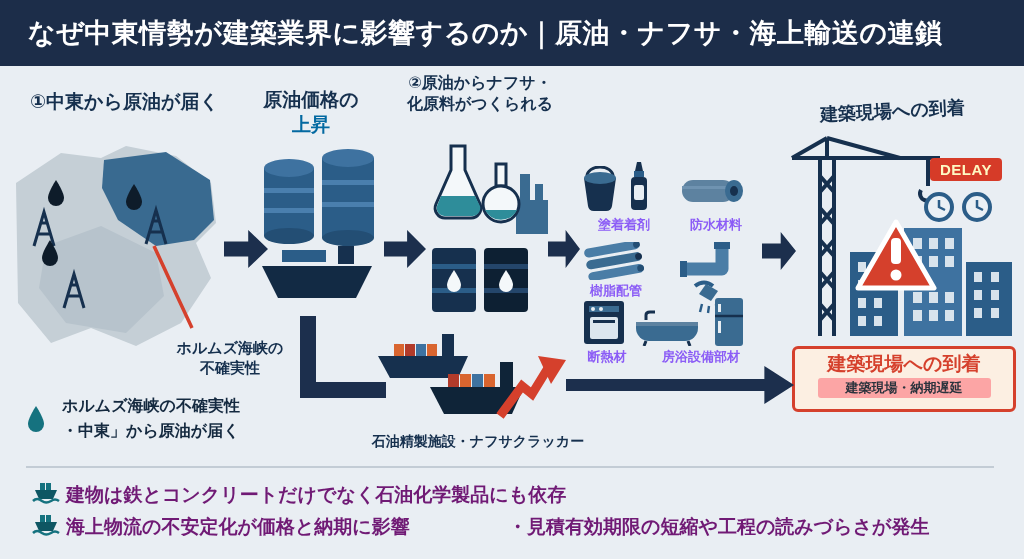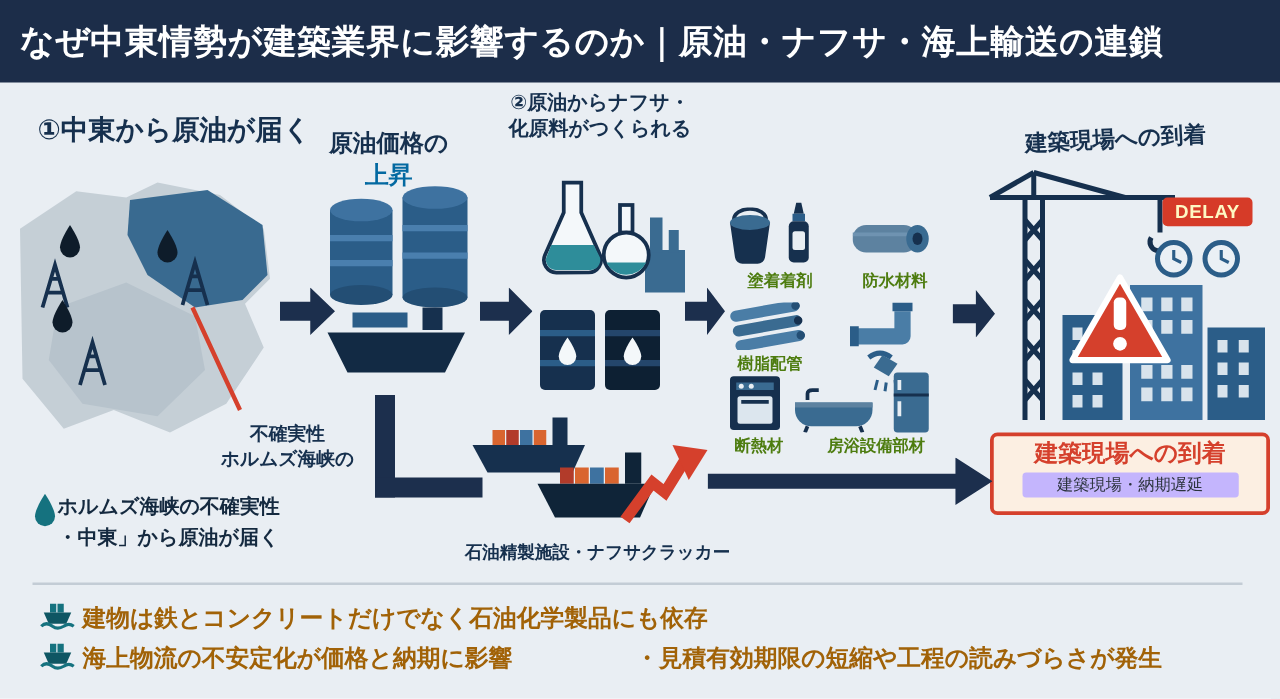--- a/index.html
+++ b/index.html
@@ -1,44 +1,44 @@
 <!DOCTYPE html>
 <html><head>
 <meta charset="utf-8">
 <style>
   *{margin:0;padding:0;box-sizing:border-box}
   body{margin:0;background:#ffffff;font-family:"Liberation Sans","DejaVu Sans",sans-serif}
   #stage{position:relative;width:1024px;height:559px;background:#e9eef3;overflow:hidden;color:#16304e}
   .abs{position:absolute}
-  .hdr{position:absolute;left:0;top:0;width:100%;height:66px;background:#1c2d49;display:flex;align-items:center;padding-left:16px}
+  .hdr{position:absolute;left:0;top:0;width:100%;height:66px;background:#1c2d49;display:flex;align-items:center;padding-left:28px}
   .hdr-title{color:#ffffff;font-size:27px;font-weight:700;letter-spacing:.5px;white-space:nowrap}
   .step-label{position:absolute;font-weight:700;color:#16304e;line-height:1.3}
-  .s1{left:30px;top:90px;font-size:22px;white-space:nowrap}
-  .s2{left:246px;top:104px;width:130px;text-align:center;font-size:19px}
+  .s1{left:30px;top:90px;font-size:19px;white-space:nowrap}
+  .s2{left:246px;top:88px;width:130px;text-align:center;font-size:19px}
   .s3{left:380px;top:73px;width:200px;text-align:center;font-size:16px}
   .s4{left:578px;top:86px;width:252px;font-size:17px}
   .s5{left:820px;top:100px;font-size:18px;transform:rotate(-3deg);white-space:nowrap}
   .red-text{color:#0369a1}
   .arrow{position:absolute;background:#1c2f4d;clip-path:polygon(0 30%,55% 30%,55% 0,100% 50%,55% 100%,55% 70%,0 70%)}
   .long-arrow{position:absolute;background:#1c2f4d;clip-path:polygon(0 34%,87% 34%,87% 0,100% 50%,87% 100%,87% 66%,0 66%)}
   .bar{position:absolute;background:#1c2f4d}
   .lbl{position:absolute;font-weight:700;color:#16304e;text-align:center;line-height:1.3}
   .strait-note{left:150px;top:338px;width:160px;font-size:15px}
   .refinery-lbl{left:356px;top:432px;width:244px;font-size:14px;white-space:nowrap}
   .shipping-lbl{left:608px;top:404px;width:150px;font-size:15px}
-  .plbl{position:absolute;font-size:13px;font-weight:700;color:#4d7c0f;text-align:center;white-space:nowrap}
+  .plbl{position:absolute;font-size:13px;font-weight:700;color:#8b5cf6;text-align:center;white-space:nowrap}
   .products{position:absolute;left:578px;top:150px;width:196px;height:224px}
   .arrival{position:absolute;left:792px;top:346px;width:224px;height:66px;background:#fcefe2;border:3px solid #d5402c;border-radius:6px;text-align:center;padding-top:4px}
   .arrival-title{color:#d5402c;font-size:19px;font-weight:800;line-height:1.15}
-  .arrival-sub{display:inline-block;background:#c4b5fd;color:#2b333d;font-size:13px;font-weight:400;padding:1px 28px;border-radius:3px;margin-top:3px;white-space:nowrap}
+  .arrival-sub{display:inline-block;background:#fca5a5;color:#2b333d;font-size:13px;font-weight:700;padding:1px 28px;border-radius:3px;margin-top:3px;white-space:nowrap}
   .delay{position:absolute;left:930px;top:158px;background:#d63b28;color:#fef9c3;font-weight:800;font-size:15px;padding:3px 10px;border-radius:4px;letter-spacing:.5px}
-  .note{position:absolute;left:26px;top:394px;display:flex;gap:0;align-items:flex-start}
+  .note{position:absolute;left:26px;top:394px;display:flex;gap:16px;align-items:center}
   .note-text{font-size:16px;font-weight:700;line-height:1.55;color:#14293f;white-space:nowrap}
   .divider{position:absolute;left:26px;top:466px;width:968px;height:2px;background:#c3ccd5}
-  .bullet-text{position:absolute;font-size:19px;font-weight:700;color:#a16207;white-space:nowrap}
+  .bullet-text{position:absolute;font-size:19px;font-weight:700;color:#701a75;white-space:nowrap}
 </style>
 </head>
 <body>
 
 <div id="stage">
 
   <header class="hdr">
     <div class="hdr-title">なぜ中東情勢が建築業界に影響するのか｜原油・ナフサ・海上輸送の連鎖</div>
   </header>
 
@@ -64,22 +64,22 @@
     </g>
     <g fill="#0e1c2a">
       <path d="M50,52 C50,52 42,64 42,70 a8,8 0 0 0 16,0 C58,64 50,52 50,52 Z"></path>
       <path d="M44,112 C44,112 36,124 36,130 a8,8 0 0 0 16,0 C52,124 44,112 44,112 Z"></path>
       <path d="M128,56 C128,56 120,68 120,74 a8,8 0 0 0 16,0 C136,68 128,56 128,56 Z"></path>
     </g>
     <polyline points="148,118 172,170 186,200" stroke="#d5402c" stroke-width="3.5" fill="none"></polyline>
   </svg>
 
   <div class="lbl strait-note">
+    <div>ホルムズ海峡の</div>
     <div>不確実性</div>
-    <div>ホルムズ海峡の</div>
   </div>
 
   <div class="arrow" style="left:224px;top:230px;width:44px;height:38px"></div>
   <div class="arrow" style="left:384px;top:230px;width:42px;height:38px"></div>
   <div class="arrow" style="left:548px;top:230px;width:32px;height:38px"></div>
   <div class="arrow" style="left:762px;top:232px;width:34px;height:38px"></div>
 
   <svg class="abs" style="left:260px;top:142px" width="118" height="178" viewBox="0 0 118 178">
     <rect x="4" y="26" width="50" height="68" fill="#2b5d88"></rect>
     <ellipse cx="29" cy="26" rx="25" ry="9" fill="#3e72a0"></ellipse>

